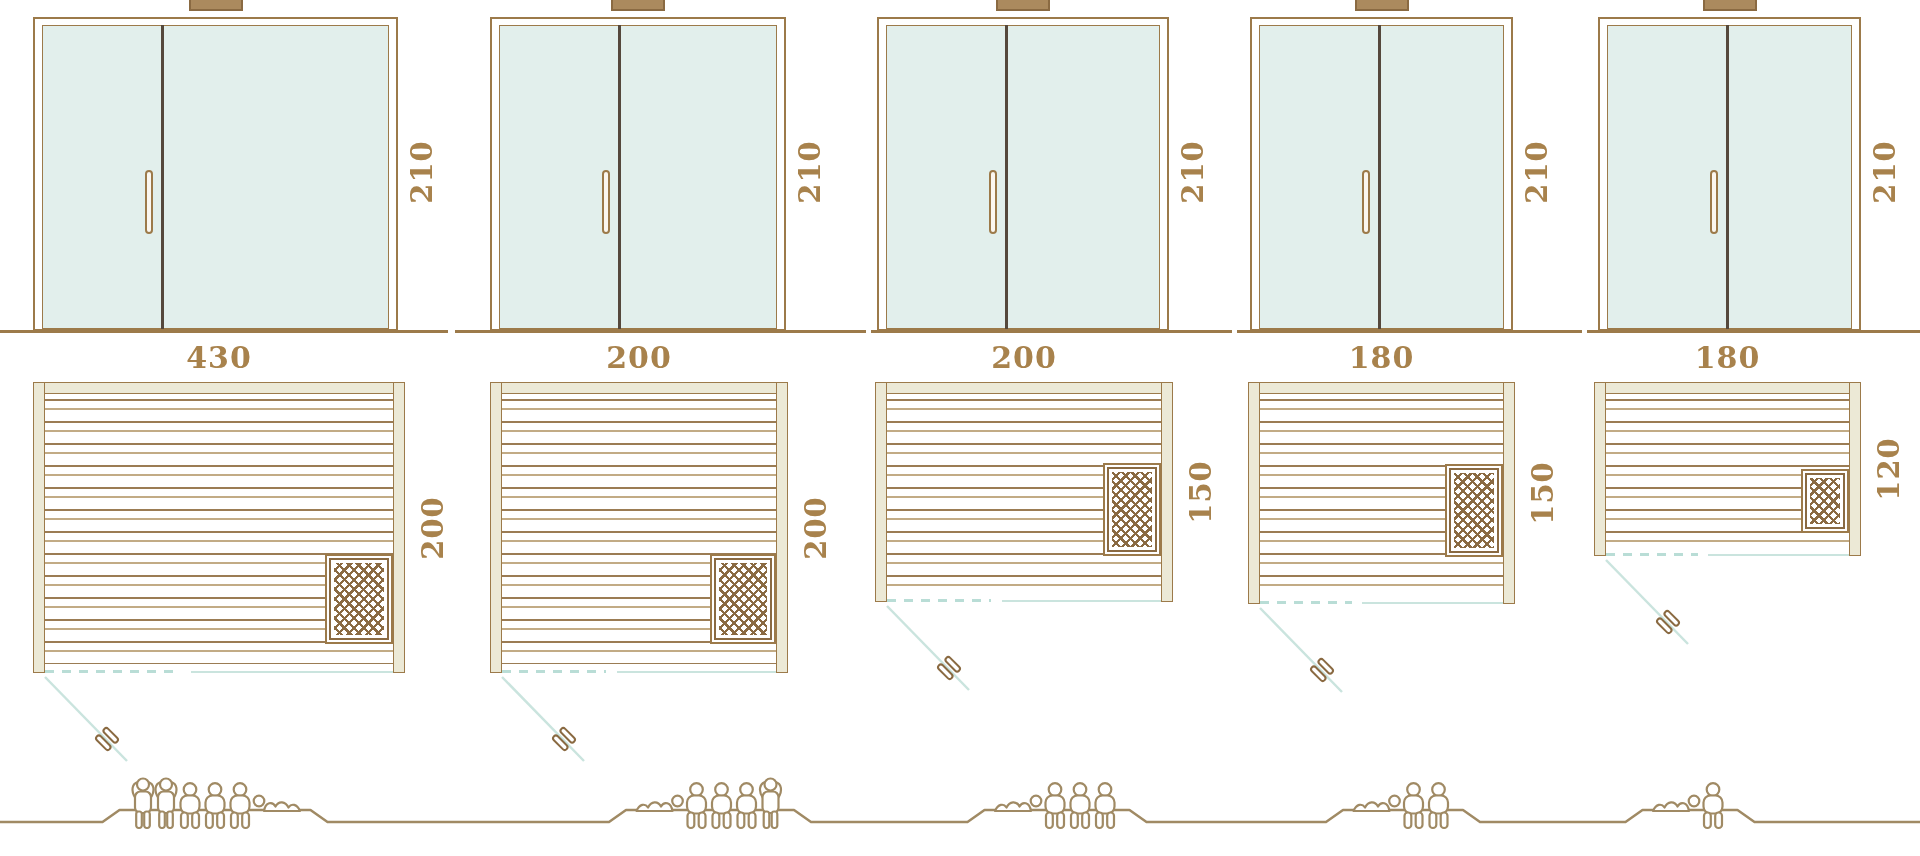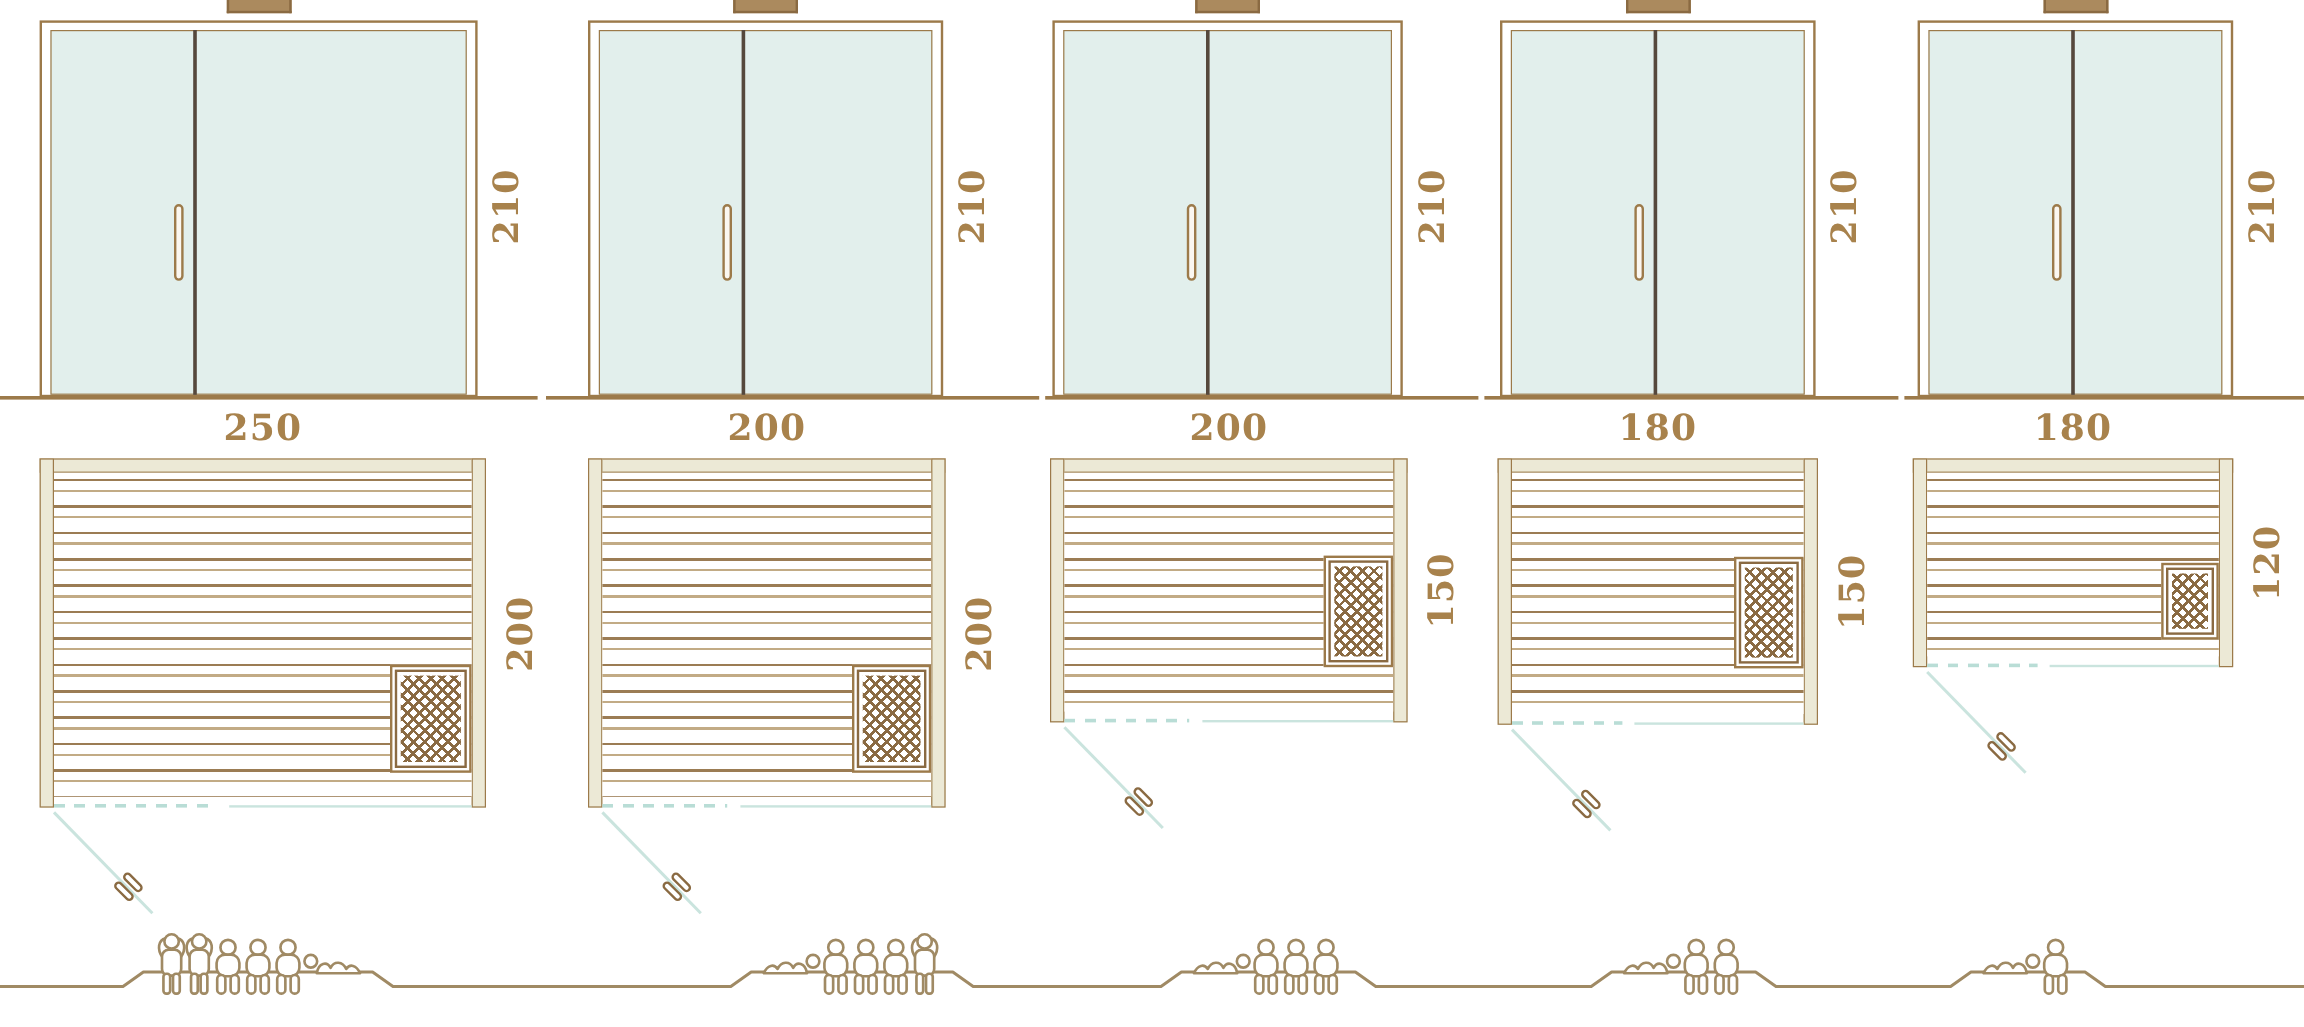--- a/index.html
+++ b/index.html
@@ -56,21 +56,21 @@
     </defs>
   </svg>
 <div>
       <div class="abs vent" style="left: 188.5px; top: 0px; width: 54px; height: 11px;"></div>
       <div class="abs door-frame" style="left: 33px; top: 17px; width: 365px; height: 314px;"></div>
       <div class="abs door-glass" style="left: 42px; top: 25px; width: 347px; height: 304px;"></div>
       <div class="abs door-divider" style="left: 161px; top: 25px; width: 2.5px; height: 304px;"></div>
       <div class="abs door-handle" style="left: 145px; top: 170px; width: 8px; height: 64px;"></div>
       <div class="abs groundline" style="left: 0px; top: 330px; width: 448px; height: 3px;"></div>
       <div class="vlabel" style="left: 377px; top: 157px;">210</div>
-      <div class="hlabel" style="left: 33px; top: 340px; width: 372px;">250</div>
+      <div class="hlabel" style="left: 33px; top: 340px; width: 372px;">430</div>
       <div class="abs bar" style="left: 33px; top: 382px; width: 372px; height: 12px;"></div>
       <div class="abs bar" style="left: 33px; top: 382px; width: 12px; height: 291px;"></div>
       <div class="abs bar" style="left: 393px; top: 382px; width: 12px; height: 291px;"></div>
       <div class="abs bench" style="left: 45px; top: 394px; width: 348px; height: 270px;"></div>
       <div class="abs heater-outer" style="left: 325px; top: 554px; width: 68px; height: 90px;"></div>
       <div class="abs heater-inner" style="left: 329px; top: 558px; width: 60px; height: 82px;"></div>
       <div class="abs heater-hatch" style="left: 334px; top: 563px; width: 50px; height: 72px;"></div>
       <div class="abs dashline" style="left: 45px; top: 670px; width: 132px;"></div>
       <div class="abs solidline" style="left: 191px; top: 670.5px; width: 202px;"></div>
       <svg width="170" height="115" style="left: 35px; top: 673px;">

